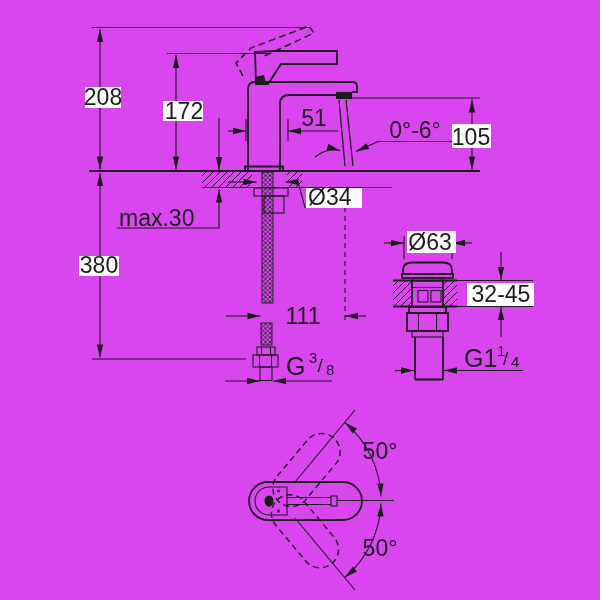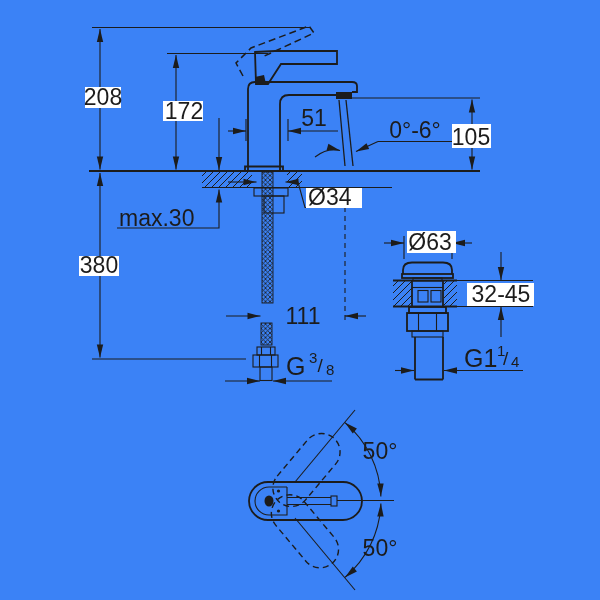--- a/index.html
+++ b/index.html
@@ -1,19 +1,19 @@
 <!DOCTYPE html>
 <html><head>
 <meta charset="utf-8">
 <style>
   html,body{margin:0;padding:0;background:#ffffff;}
   #canvas{
     position:relative;
     width:600px;height:600px;
-    background:#3b82f6;
+    background:#d946ef;
     font-family:"Liberation Sans", sans-serif;
     overflow:hidden;
   }
   svg{display:block;}
   svg text{
     font-family:"Liberation Sans", sans-serif;
     fill:#1c1c1c;
   }
   .dim-text{font-size:23px;}
   .thread-main{font-size:25px;}

